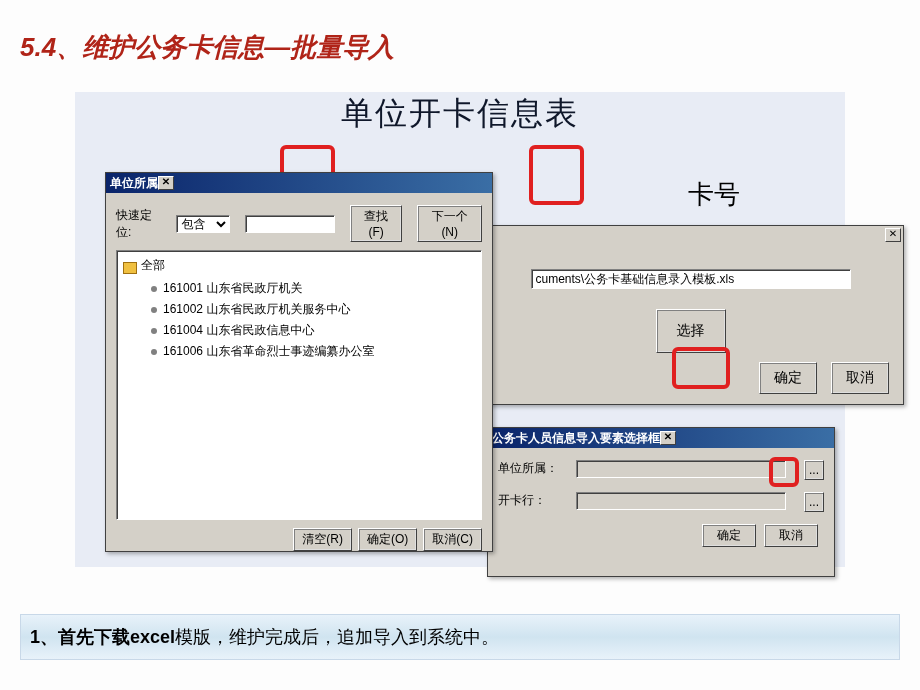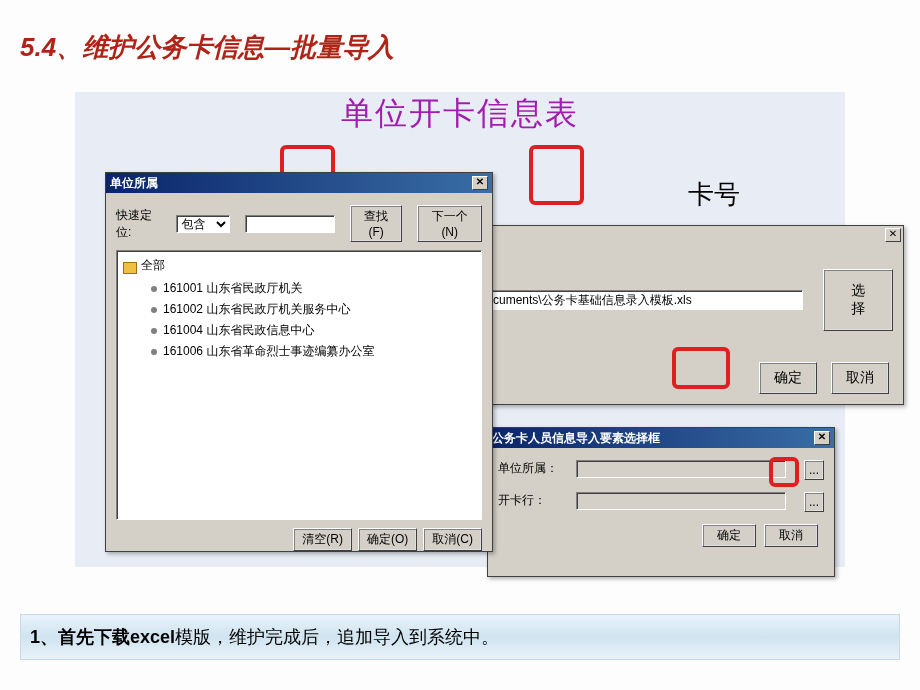--- a/index.html
+++ b/index.html
@@ -29,21 +29,21 @@
       background: #e8ecf5;
     }
     .content-title {
       position: absolute;
       top: 0;
       left: 0;
       width: 100%;
       text-align: center;
       font-size: 32px;
       font-family: SimSun, serif;
-      color: #a21caf;
+      color: #0f172a;
       letter-spacing: 2px;
     }
     .card-number-label {
       position: absolute;
       top: 85px;
       right: 105px;
       font-size: 26px;
       font-family: SimSun, serif;
       color: #000;
     }
@@ -65,21 +65,20 @@
       border: 1px solid #404040;
       box-shadow: 2px 2px 4px rgba(0,0,0,0.3);
       font-family: SimSun, sans-serif;
       font-size: 12px;
     }
     .win-titlebar {
       background: linear-gradient(to right, #0a246a, #3a6ea5);
       color: #fff;
       padding: 9px 4px;
       display: flex;
-      justify-content: space-between;
       align-items: center;
       font-weight: bold;
       height: 20px;
     }
     .win-close {
       width: 16px;
       height: 14px;
       background: #d4d0c8;
       border: 1px solid #fff;
       border-right-color: #404040;
@@ -204,20 +203,21 @@
       right: 2px;
     }
     .dlg-file-row1 {
       position: absolute;
       top: 43px;
       left: 20px;
       right: 10px;
       display: flex;
       gap: 20px;
       align-items: center;
+      flex-direction: column;
     }
     .dlg-file-path {
       width: 320px;
       height: 20px;
       padding: 2px 4px;
     }
     .dlg-file-btns {
       position: absolute;
       bottom: 10px;
       right: 14px;

